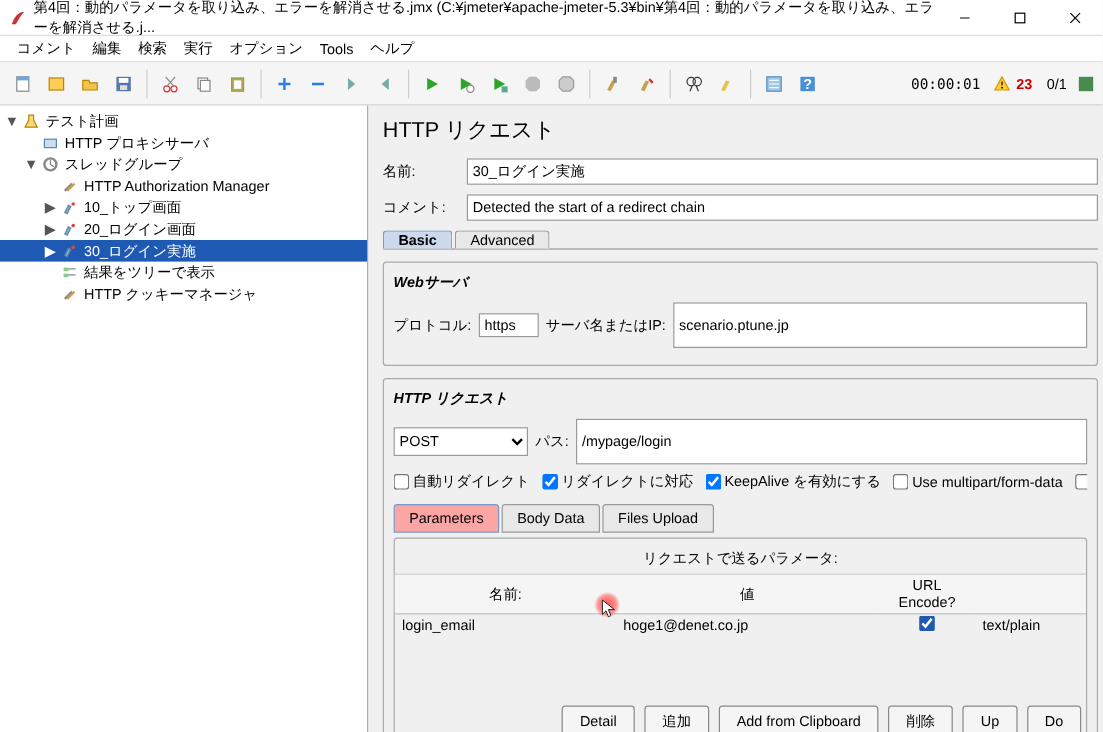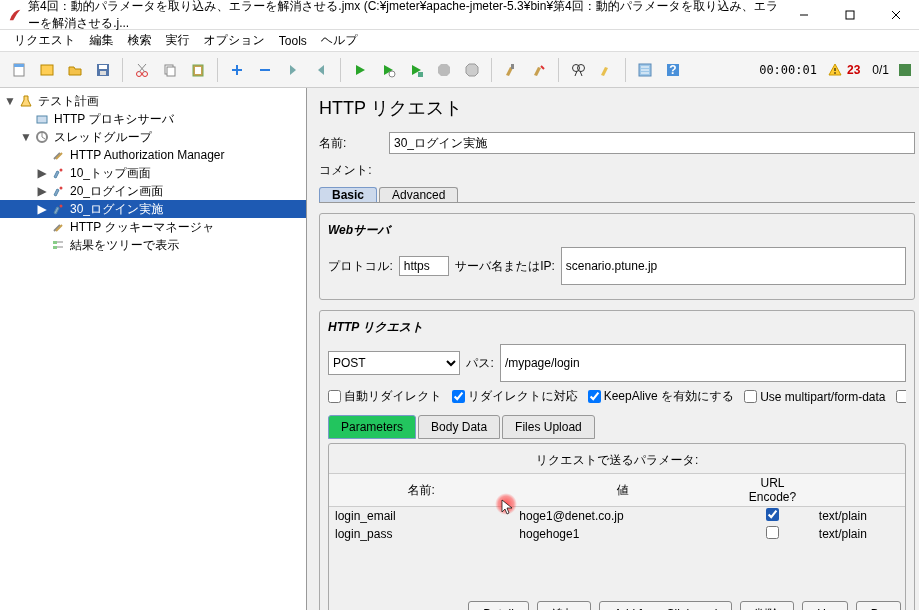--- a/index.html
+++ b/index.html
@@ -40,27 +40,27 @@
 .tabstrip { border-bottom: 1px solid #999; display: flex; gap: 0; margin-top: 6px; }
 .tab { padding: 0 12px; border: 1px solid #999; border-bottom: none; background: #e8e8e8; border-radius: 3px 3px 0 0; position: relative; top: 0; margin-right: 2px; }
 .tab.active { background: #ccd9ec; border-color: #7a9ac9; font-weight: bold; }
 
 .group { border: 1px solid #aaa; border-radius: 3px; margin-top: 10px; padding: 8px; background: #f0f0f0; }
 .group-title { font-weight: bold; margin-bottom: 8px; font-style: italic; }
 .inline-row { display: flex; align-items: center; gap: 6px; margin-bottom: 6px; }
 .inline-row .ilbl { }
 .inline-row input.short { width: 50px; height: 20px; border: 1px solid #999; padding: 0 4px; }
 .inline-row input.long { flex: 1; height: 38px; border: 1px solid #999; padding: 0 4px; }
-select.method { height: 24px; width: 132px; border: 1px solid #999; background: #fff; }
+select.method { height: 24px; width: 112px; border: 1px solid #999; background: #fff; }
 .checks { display: flex; align-items: center; gap: 10px; margin-top: 6px; flex-wrap: nowrap; overflow: hidden; }
 .checks label { display: flex; align-items: center; gap: 3px; white-space: nowrap; }
 
 .subtabs { display: flex; margin-top: 10px; }
 .subtab { padding: 4px 12px; border: 1px solid #999; background: #e8e8e8; border-radius: 3px 3px 0 0; margin-right: 2px; }
-.subtab.active { background: #22c55e; border-color: #7a9ac9; }
+.subtab.active { background: #fca5a5; border-color: #7a9ac9; }
 
 .param-area { border: 1px solid #aaa; border-radius: 3px; padding: 8px 0 8px 0; margin-top: 4px; }
 .param-title { text-align: center; margin-bottom: 4px; }
 .ptable { width: 100%; border-collapse: collapse; }
 .ptable th { font-weight: normal; border-top: 1px solid #ccc; border-bottom: 1px solid #ccc; padding: 2px 6px; background: #f5f5f5; }
 .ptable td { padding: 1px 6px; }
 .ptable tr.sel td { background: #1e5ab3; color: #fff; }
 .ptable .cb { text-align: center; }
 .ptable .cb input { accent-color: #1e5ab3; }
 .ptable tr.sel .cb input { accent-color: #fff; }
@@ -95,21 +95,21 @@
     </div>
   <div class="winbtn">
       <svg width="10" height="10">
         <line x1="1" y1="1" x2="9" y2="9" stroke="#000"></line>
         <line x1="9" y1="1" x2="1" y2="9" stroke="#000"></line>
       </svg>
     </div>
 </div>
 
 <div class="menubar">
-  <span class="menu">リクエスト</span>
+  <span class="menu">コメント</span>
   <span class="menu">編集</span>
   <span class="menu">検索</span>
   <span class="menu">実行</span>
   <span class="menu">オプション</span>
   <span class="menu">Tools</span>
   <span class="menu">ヘルプ</span>
 </div>
 
 <div class="toolbar">
   <div class="tbtn">
@@ -340,50 +340,51 @@
             <circle cx="10" cy="4" r="1.5" fill="#d44"></circle>
           </svg>
         </span>
         <span>30_ログイン実施</span>
       </div>
       <div class="tree-row">
         <span class="indent" style="width:32px"></span>
         <span class="toggle"></span>
         <span class="ticon">
           <svg width="14" height="14">
-            <line x1="3" y1="11" x2="9" y2="5" stroke="#888" stroke-width="2"></line>
-            <line x1="5" y1="11" x2="11" y2="5" stroke="#c8a050" stroke-width="2"></line>
-          </svg>
-        </span>
-        <span>HTTP クッキーマネージャ</span>
-      </div>
-      <div class="tree-row">
-        <span class="indent" style="width:32px"></span>
-        <span class="toggle"></span>
-        <span class="ticon">
-          <svg width="14" height="14">
             <rect x="2" y="3" width="4" height="3" fill="#8c8"></rect>
             <rect x="2" y="8" width="4" height="3" fill="#8c8"></rect>
             <line x1="6" y1="4" x2="12" y2="4" stroke="#888"></line>
             <line x1="6" y1="9" x2="12" y2="9" stroke="#888"></line>
           </svg>
         </span>
         <span>結果をツリーで表示</span>
       </div>
+      <div class="tree-row">
+        <span class="indent" style="width:32px"></span>
+        <span class="toggle"></span>
+        <span class="ticon">
+          <svg width="14" height="14">
+            <line x1="3" y1="11" x2="9" y2="5" stroke="#888" stroke-width="2"></line>
+            <line x1="5" y1="11" x2="11" y2="5" stroke="#c8a050" stroke-width="2"></line>
+          </svg>
+        </span>
+        <span>HTTP クッキーマネージャ</span>
+      </div>
     </div>
 
   <div class="detail">
     <h2>HTTP リクエスト</h2>
 
     <div class="form-row">
       <span class="lbl">名前:</span>
       <input type="text" value="30_ログイン実施" style="">
     </div>
     <div class="form-row">
       <span class="lbl">コメント:</span>
+      <input type="text" value="Detected the start of a redirect chain" style="">
     </div>
 
     <div class="tabstrip">
       <div class="tab active">Basic</div>
       <div class="tab">Advanced</div>
     </div>
 
     <div class="group">
       <div class="group-title">Webサーバ</div>
       <div class="inline-row">
@@ -440,26 +441,20 @@
             <th style="width:16%"></th>
           </tr>
             </thead>
           <tbody id="ptbody">
               <tr>
                 <td>login_email</td>
                 <td>hoge1@denet.co.jp</td>
                 <td class="cb"><input type="checkbox" checked="" style=""></td>
                 <td>text/plain</td>
               </tr>
-              <tr>
-                <td>login_pass</td>
-                <td>hogehoge1</td>
-                <td class="cb"><input type="checkbox" style=""></td>
-                <td>text/plain</td>
-              </tr>
             </tbody>
         </table>
         <div style="height:40px"></div>
         <div class="btnrow">
           <button>Detail</button>
           <button>追加</button>
           <button>Add from Clipboard</button>
           <button>削除</button>
           <button>Up</button>
           <button>Do</button>

